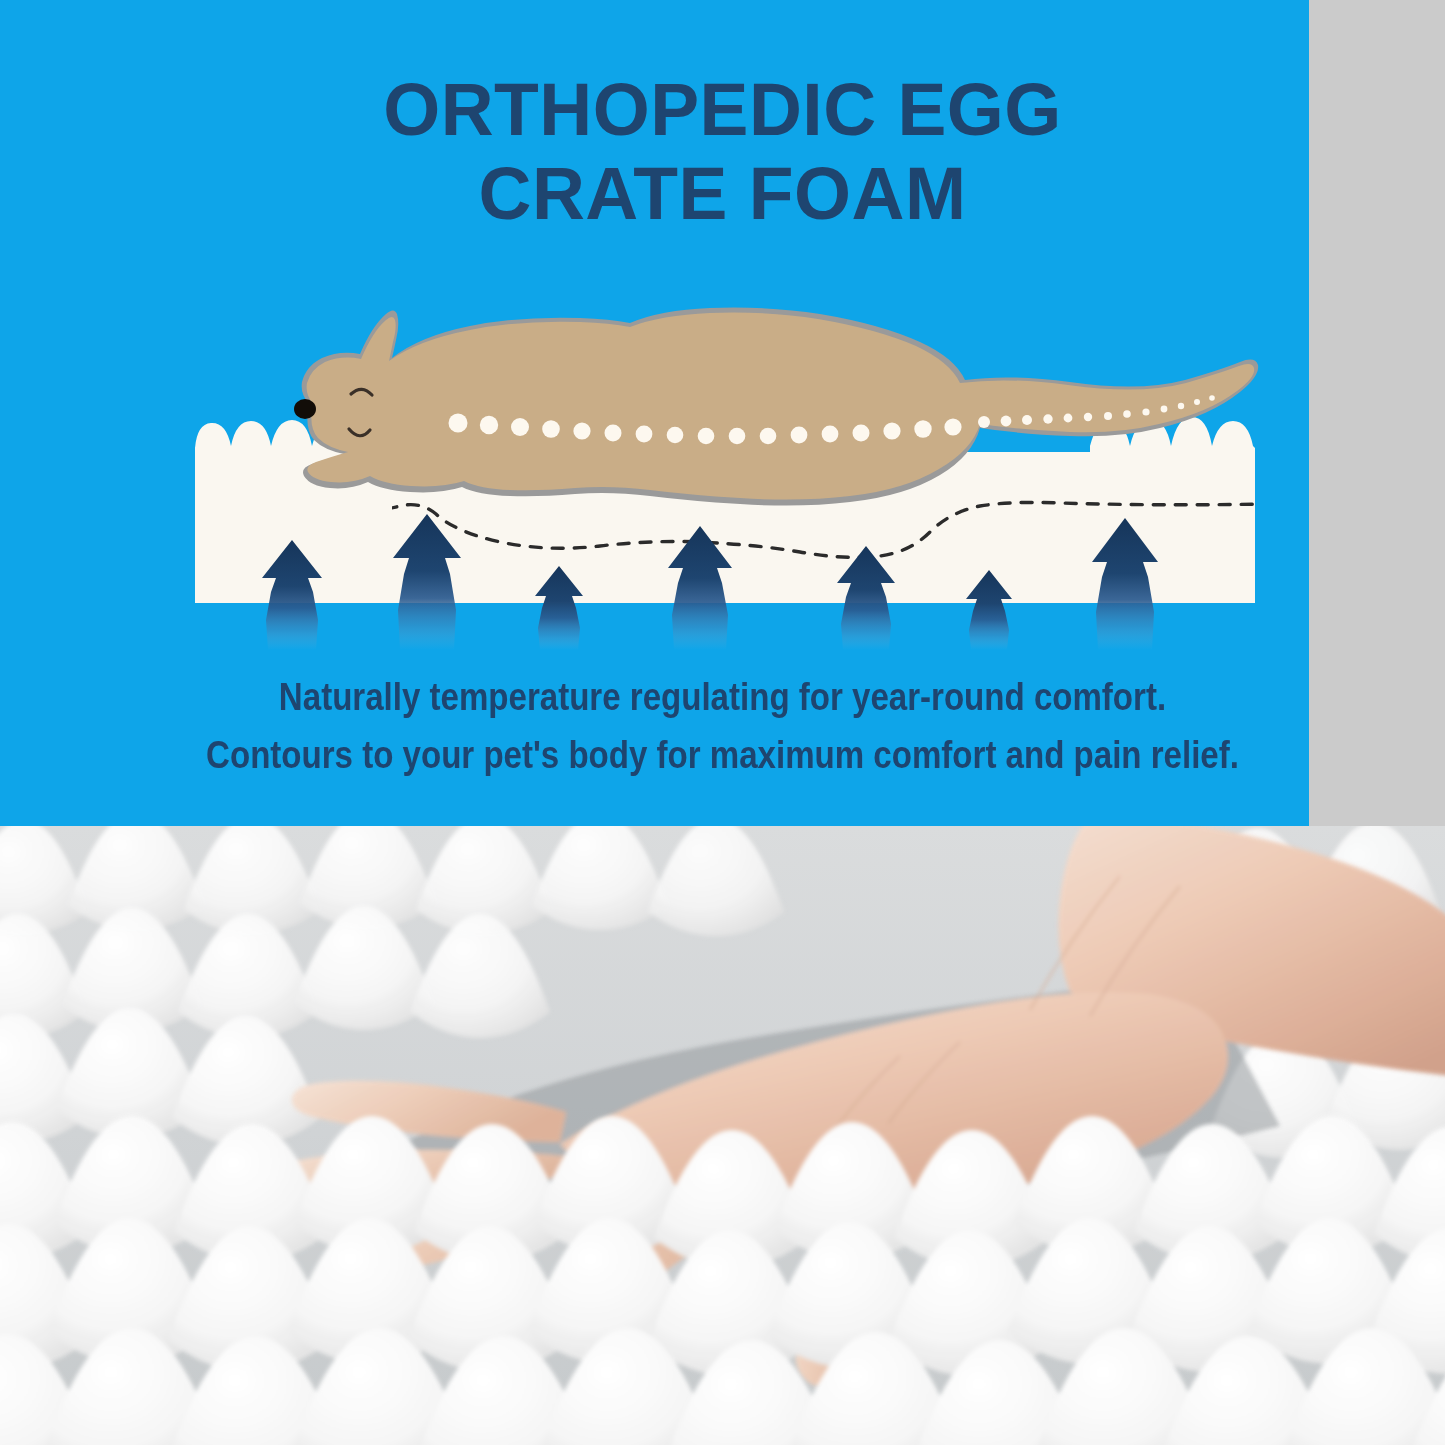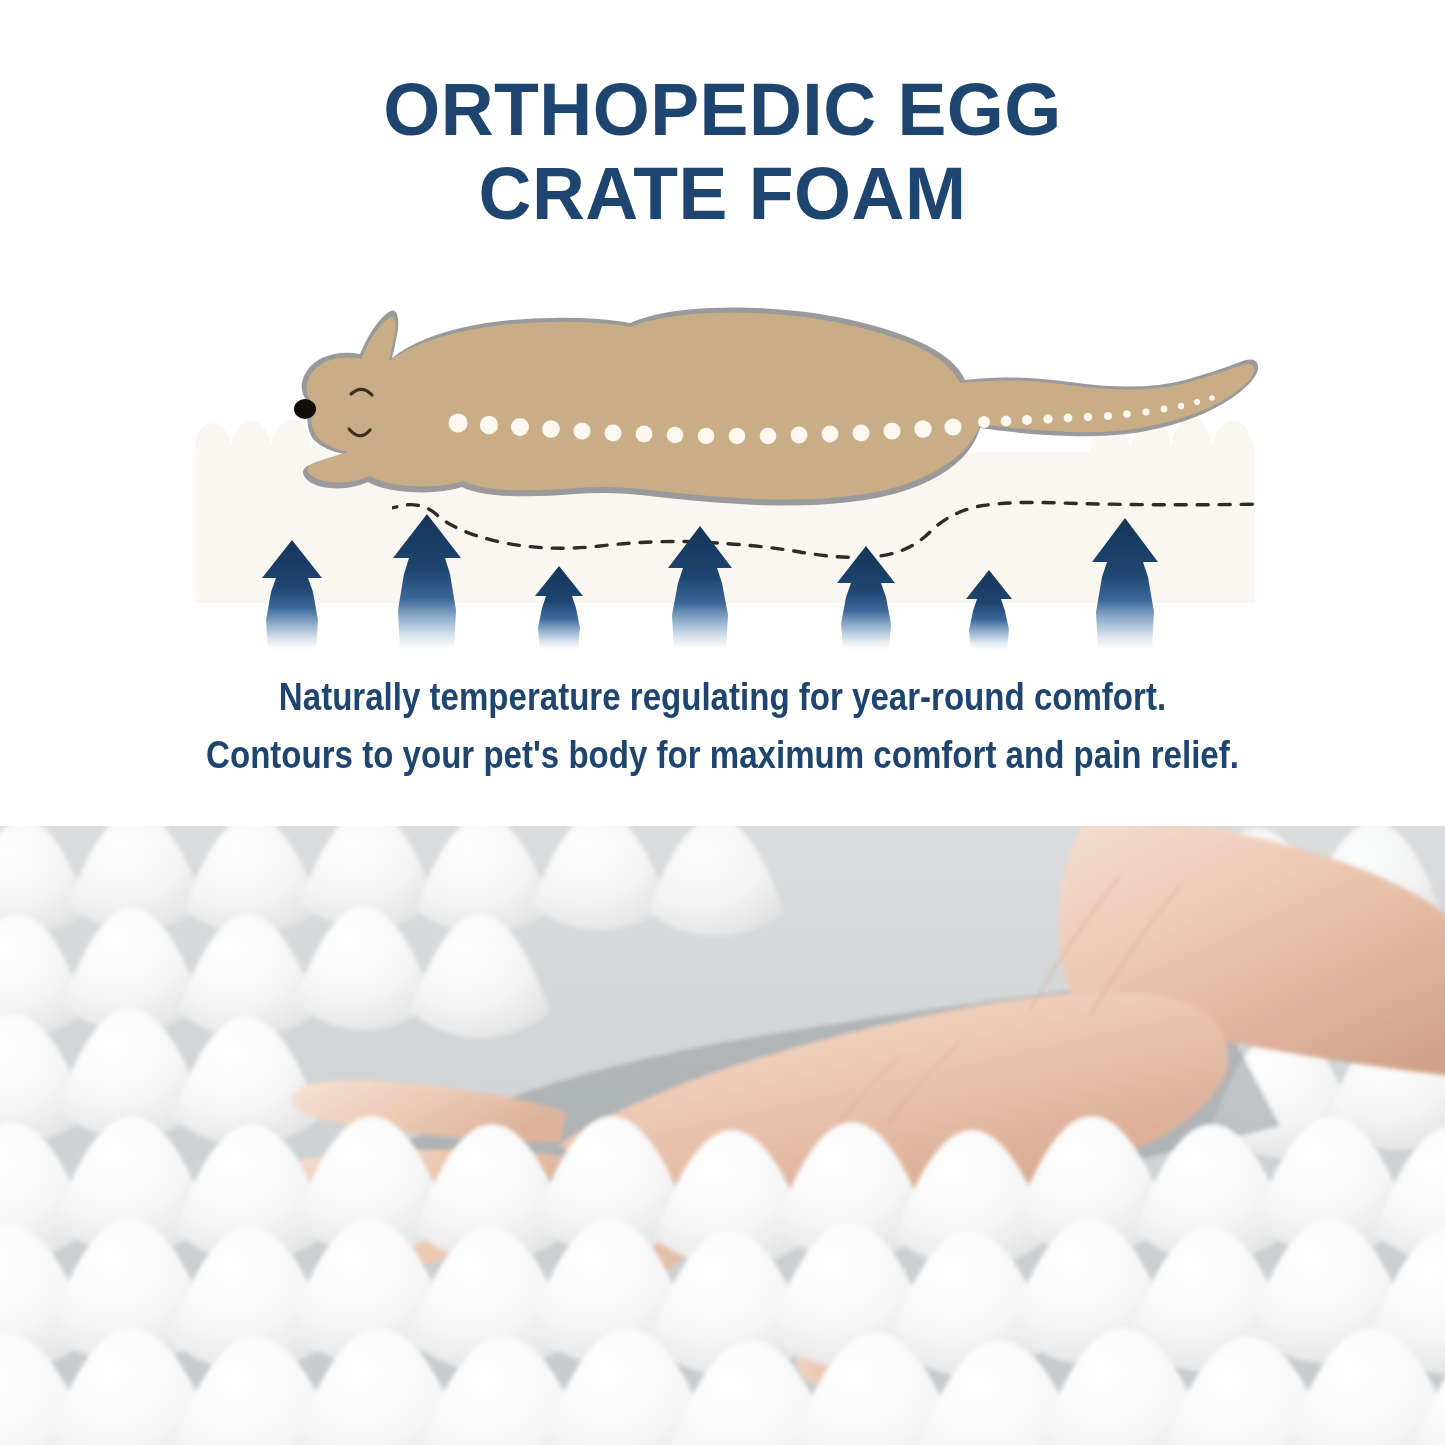--- a/index.html
+++ b/index.html
@@ -16,24 +16,25 @@
     width: 1445px;
     height: 1445px;
     overflow: hidden;
     background: #cbcbcb;
   }
 
   
   #top-panel {
     position: absolute;
     left: 0; top: 0;
-    width: 1445px;
+    width: 1274px;
     height: 826px;
-    background: #ffffff;
+    background: #0ea5e9;
     overflow: hidden;
+    padding-left: 35px;
   }
 
   #headline {
     position: absolute;
     left: 0;
     top: 68px;
     width: 1445px;
     text-align: center;
     color: #1e4570;
     font-family: "Liberation Sans", sans-serif;

